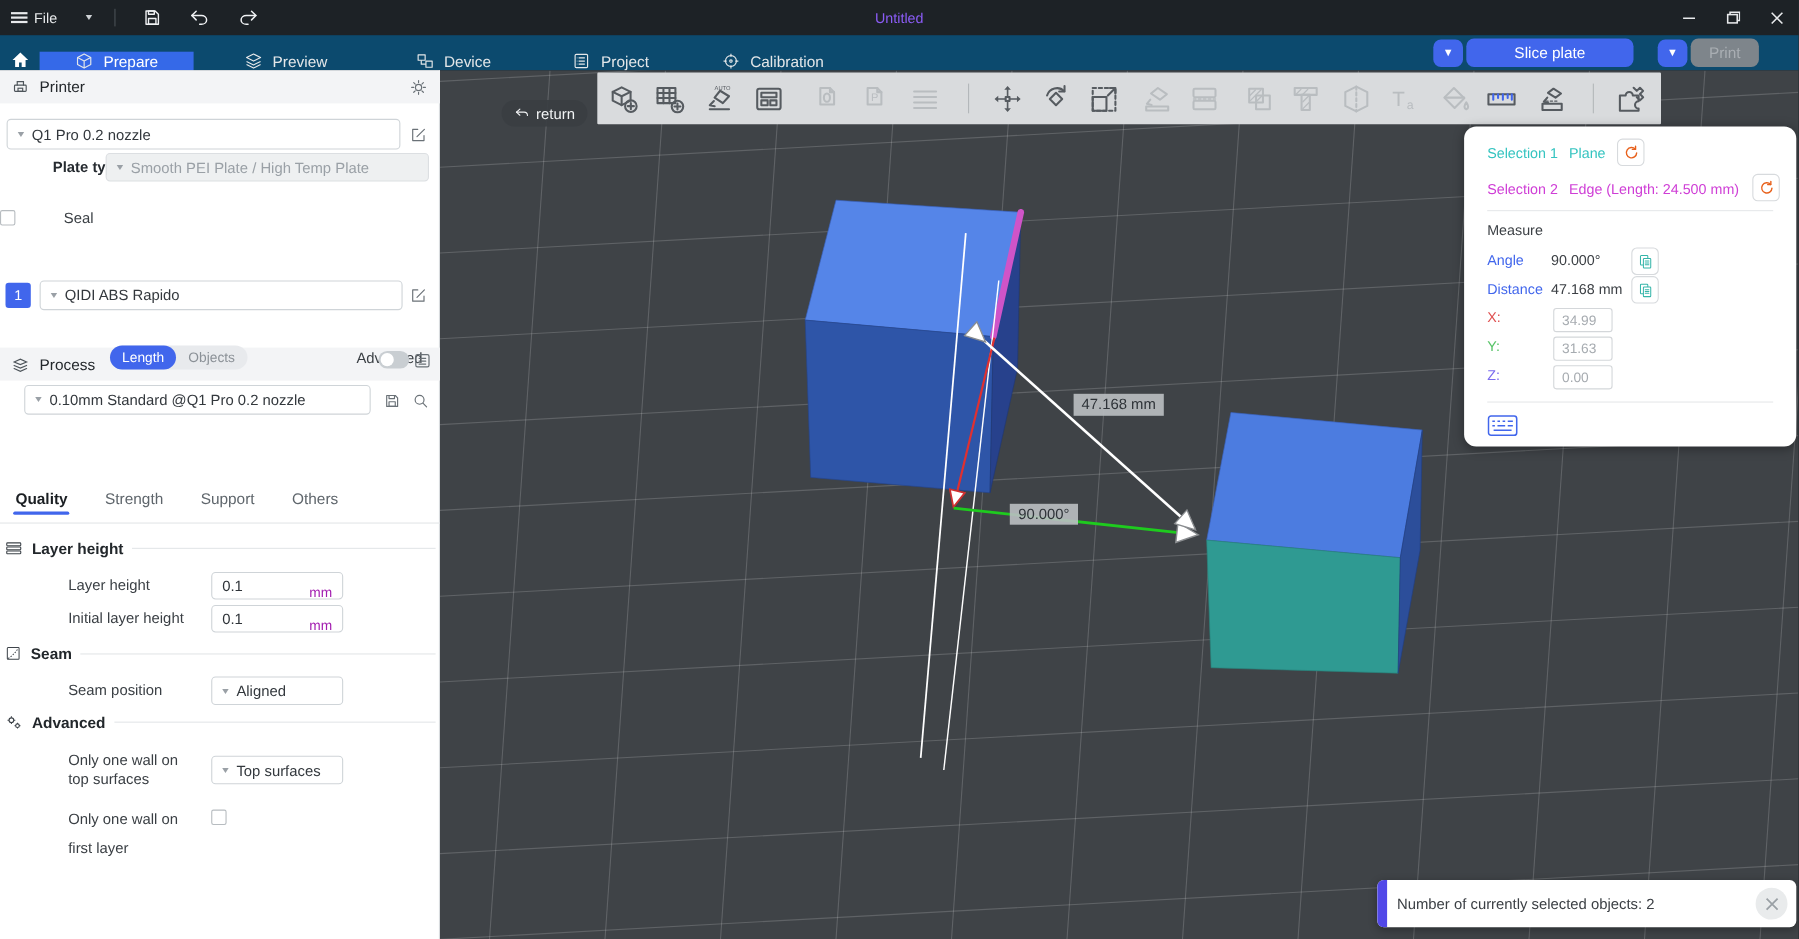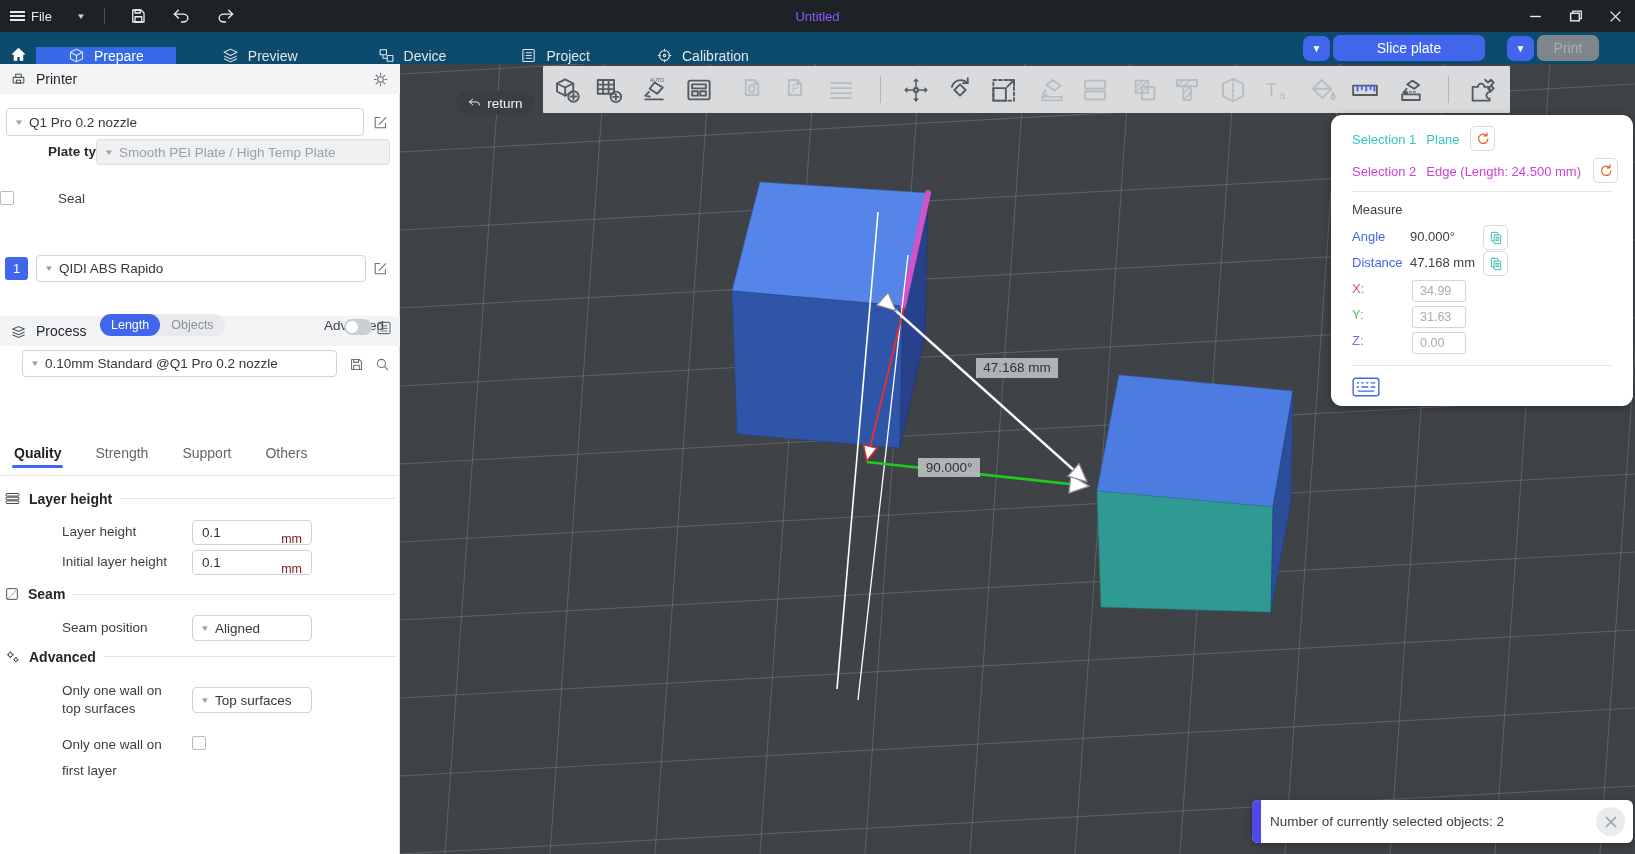--- a/index.html
+++ b/index.html
@@ -61,21 +61,21 @@
   .switch { position:absolute; width:28px; height:16px; background:#c9ced2; border-radius:8px; }
   .switch .knob { position:absolute; left:2px; top:2px; width:12px; height:12px; border-radius:50%; background:#fff; }
   .ptabs { position:absolute; left:14px; top:381px; display:flex; gap:34px; font-size:14px; color:#5f666c; }
   .ptab.active { font-weight:bold; color:#1b1f23; position:relative; }
   .ptab.active:after { content:""; position:absolute; left:-2px; right:-2px; bottom:-7px; height:3px; border-radius:2px; background:var(--accent,#4166ec); }
   .sec-title { position:absolute; display:flex; align-items:center; gap:8px; font-size:14px; font-weight:bold; color:#22272b; }
   .sec-title svg { stroke:#3e444a; fill:none; stroke-width:1.4; }
   .sec-title .rule { height:1px; background:#e3e6e8; }
   .num-input { position:absolute; border:1px solid #cfd4d8; border-radius:4px; background:#fff;
     display:flex; align-items:center; font-size:13.5px; color:#2e3338; padding:0 9px; }
-  .num-input .unit { margin-left:auto; color:#7f1d1d; font-size:12.5px;margin-top:12px; }
+  .num-input .unit { margin-left:auto; color:#a21caf; font-size:12.5px;margin-top:12px; }
   .plus-minus { font-size:19px; color:#4a5055; position:absolute; top:3px; }
 
   
   #viewport { position:absolute; left:400px; top:64px; width:1235px; height:790px; background:#3f4347; overflow:hidden; }
   #grid-svg,#scene-svg { position:absolute; left:0; top:0; }
   #vp-toolbar { position:absolute; left:143px; top:2px; width:967px; height:47px; background:#d9dbdd;
     border-radius:1px; }
   .tbi { position:absolute; top:9px; width:30px; height:30px; color:#565b60; }
   .tbi svg { width:30px; height:30px; stroke:currentColor; fill:none; stroke-width:1.5; stroke-linecap:round; stroke-linejoin:round; }
   .tbi.disabled { color:#b9bdc0; }

